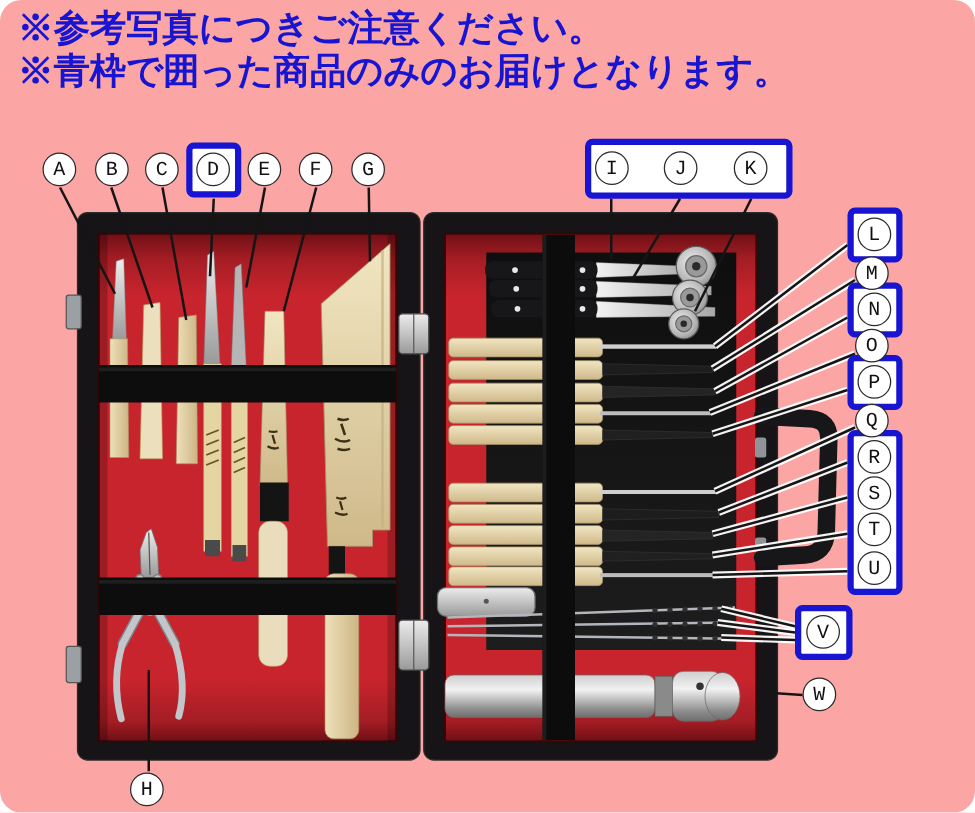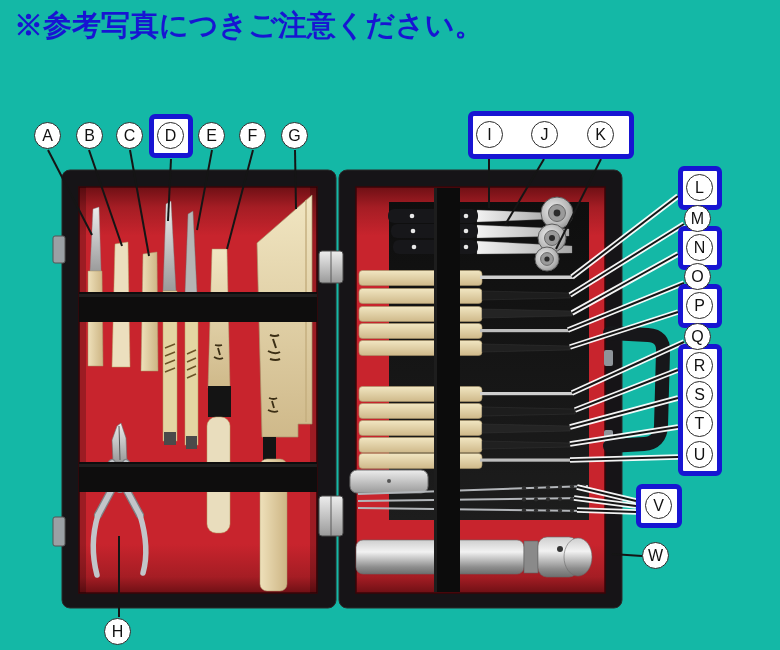--- a/index.html
+++ b/index.html
@@ -1,17 +1,17 @@
 <!DOCTYPE html>
 <html><head>
 <meta charset="utf-8">
 <style>
   html,body{margin:0;padding:0;background:#fff;}
-  #stage{position:relative;width:780px;height:650px;background:#14b8a6;overflow:hidden;
-         font-family:Liberation Sans, sans-serif;}
+  #stage{position:relative;width:780px;height:650px;background:#fca5a5;overflow:hidden;
+         font-family:Liberation Mono, monospace;border-radius:17px;}
   #photo-svg{position:absolute;left:0;top:0;}
   .notice{position:absolute;left:14px;top:8px;color:#1715d2;font-weight:bold;
           font-size:29px;line-height:34px;white-space:nowrap;}
   .blue-box{position:absolute;border:5px solid #1715d2;border-radius:6px;
             background:#ffffff;box-sizing:border-box;}
   .lbl{position:absolute;width:27px;height:27px;border:1.6px solid #2a2a2a;border-radius:50%;
        background:#fff;box-sizing:border-box;display:flex;align-items:center;justify-content:center;
        font-size:16px;color:#111;line-height:1;}
 </style>
 </head>
@@ -314,20 +314,21 @@
         <line x1="678" y1="457" x2="570" y2="460"></line>
         <line x1="636" y1="501" x2="577" y2="487"></line>
         <line x1="636" y1="506" x2="574" y2="498"></line>
         <line x1="636" y1="512" x2="577" y2="510"></line>
       </g>
     </g>
   </svg>
 
   <div class="notice">
     <div>※参考写真につきご注意ください。</div>
+    <div>※青枠で囲った商品のみのお届けとなります。</div>
   </div>
 
   <div class="blue-box" style="left:149px;top:114px;width:44px;height:44px;"></div>
   <div class="blue-box" style="left:468px;top:111px;width:166px;height:48px;"></div>
   <div class="blue-box" style="left:678px;top:166px;width:44px;height:44px;"></div>
   <div class="blue-box" style="left:678px;top:226px;width:44px;height:44px;"></div>
   <div class="blue-box" style="left:678px;top:284px;width:44px;height:44px;"></div>
   <div class="blue-box" style="left:678px;top:344px;width:44px;height:132px;"></div>
   <div class="blue-box" style="left:636px;top:484px;width:46px;height:44px;"></div>
 

